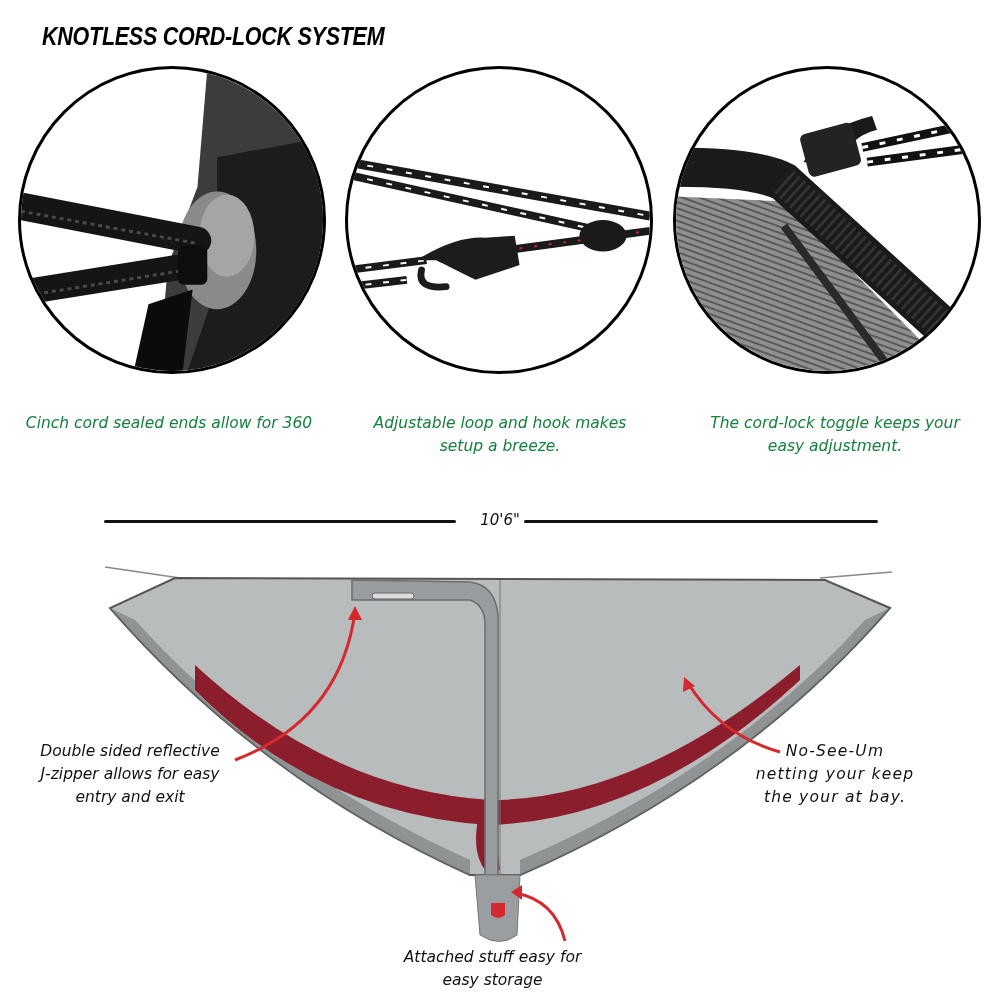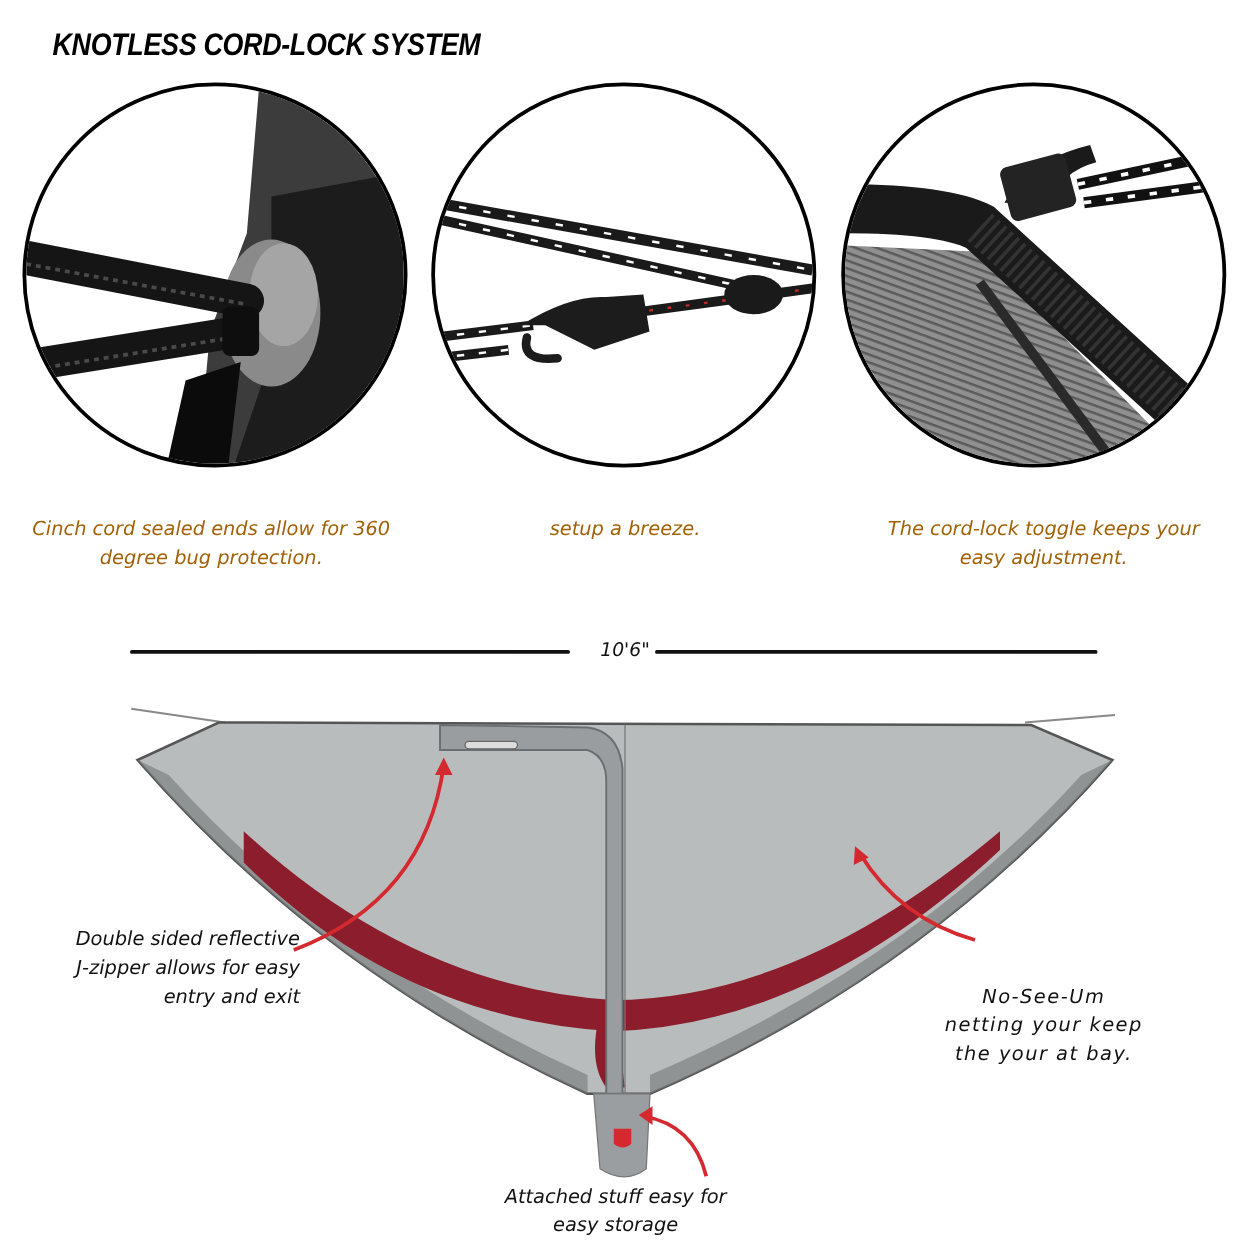--- a/index.html
+++ b/index.html
@@ -1,24 +1,24 @@
 <!DOCTYPE html>
 <html><head>
 <meta charset="utf-8">
 <style>
   html,body{margin:0;padding:0;background:#fff;}
   body{width:1000px;height:1000px;position:relative;overflow:hidden;font-family:"DejaVu Sans","Liberation Sans",sans-serif;color:#111;}
   .title{position:absolute;left:42px;top:22px;font-family:"Liberation Sans",sans-serif;font-weight:900;font-style:italic;font-size:25px;letter-spacing:-0.3px;transform:scaleX(0.86);transform-origin:left center;color:#000;}
   .circle{position:absolute;width:308px;height:308px;border-radius:50%;border:3px solid #000;overflow:hidden;background:#fff;box-sizing:border-box;}
   .circle svg{position:absolute;left:0;top:0;width:100%;height:100%;}
-  .cap{position:absolute;font-style:italic;font-size:15.5px;line-height:23px;text-align:center;color:#a16207;}
+  .cap{position:absolute;font-style:italic;font-size:15.5px;line-height:23px;text-align:center;color:#15803d;}
   .dim-line{position:absolute;height:3px;background:#111;top:520px;border-radius:2px;}
   .dim-label{position:absolute;top:511px;left:0;width:1000px;text-align:center;font-style:italic;font-size:15px;}
   .callout{position:absolute;font-style:italic;font-size:15.5px;line-height:23px;text-align:center;color:#111;}
-  .callout.spaced{letter-spacing:1.2px;margin-top:46px;}
+  .callout.spaced{letter-spacing:1.2px;}
   .main-art{position:absolute;left:0;top:540px;width:1000px;height:460px;}
 </style>
 </head>
 <body>
 
 <div class="title">KNOTLESS CORD-LOCK SYSTEM</div>
 
 <div class="circle" style="left:18px;top:66px;">
   <svg viewBox="0 0 308 308">
     <polygon points="190,0 308,0 308,308 140,308 150,200 180,120" fill="#3c3c3c"></polygon>
@@ -68,23 +68,23 @@
     <rect x="130" y="60" width="55" height="45" rx="6" fill="#232323" transform="rotate(-15 157 82)"></rect>
     <path d="M190,80 L308,55" stroke="#111" stroke-width="9"></path>
     <path d="M190,80 L308,55" stroke="#fff" stroke-width="3" stroke-dasharray="6,12"></path>
     <path d="M195,95 L308,80" stroke="#111" stroke-width="9"></path>
     <path d="M195,95 L308,80" stroke="#fff" stroke-width="3" stroke-dasharray="6,12"></path>
   </svg>
 </div>
 
 <div class="cap" style="left:10px;top:412px;width:318px;">
   <div>Cinch cord sealed ends allow for 360</div>
-  <div>degree bug protection.</div>
 </div>
 <div class="cap" style="left:345px;top:412px;width:310px;">
+  <div>Adjustable loop and hook makes</div>
   <div>setup a breeze.</div>
 </div>
 <div class="cap" style="left:680px;top:412px;width:310px;">
   <div>The cord-lock toggle keeps your</div>
   <div>easy adjustment.</div>
 </div>
 
 <div class="dim-line" style="left:104px;width:352px;"></div>
 <div class="dim-line" style="left:524px;width:354px;"></div>
 <div class="dim-label">10'6"</div>
@@ -110,21 +110,21 @@
   <path d="M491,903 L505,903 L505,915 Q498,921 491,915 Z" fill="#d42a2f"></path>
 
   <path d="M235,760 Q340,720 355,612" stroke="#d42a2f" stroke-width="3" fill="none"></path>
   <polygon points="355,606 348,620 362,620" fill="#d42a2f"></polygon>
   <path d="M780,752 Q720,735 688,683" stroke="#d42a2f" stroke-width="3" fill="none"></path>
   <polygon points="684,677 683,692 695,686" fill="#d42a2f"></polygon>
   <path d="M565,941 Q555,900 515,893" stroke="#d42a2f" stroke-width="3" fill="none"></path>
   <polygon points="511,892 522,885 522,900" fill="#d42a2f"></polygon>
 </svg>
 
-<div class="callout" style="left:20px;top:740px;width:220px;text-align:right;">
+<div class="callout" style="left:20px;top:740px;width:220px;">
   <div>Double sided reflective</div>
   <div>J-zipper allows for easy</div>
   <div>entry and exit</div>
 </div>
 <div class="callout spaced" style="left:750px;top:740px;width:170px;">
   <div>No-See-Um</div>
   <div>netting your keep</div>
   <div>the your at bay.</div>
 </div>
 <div class="callout" style="left:380px;top:946px;width:225px;">

